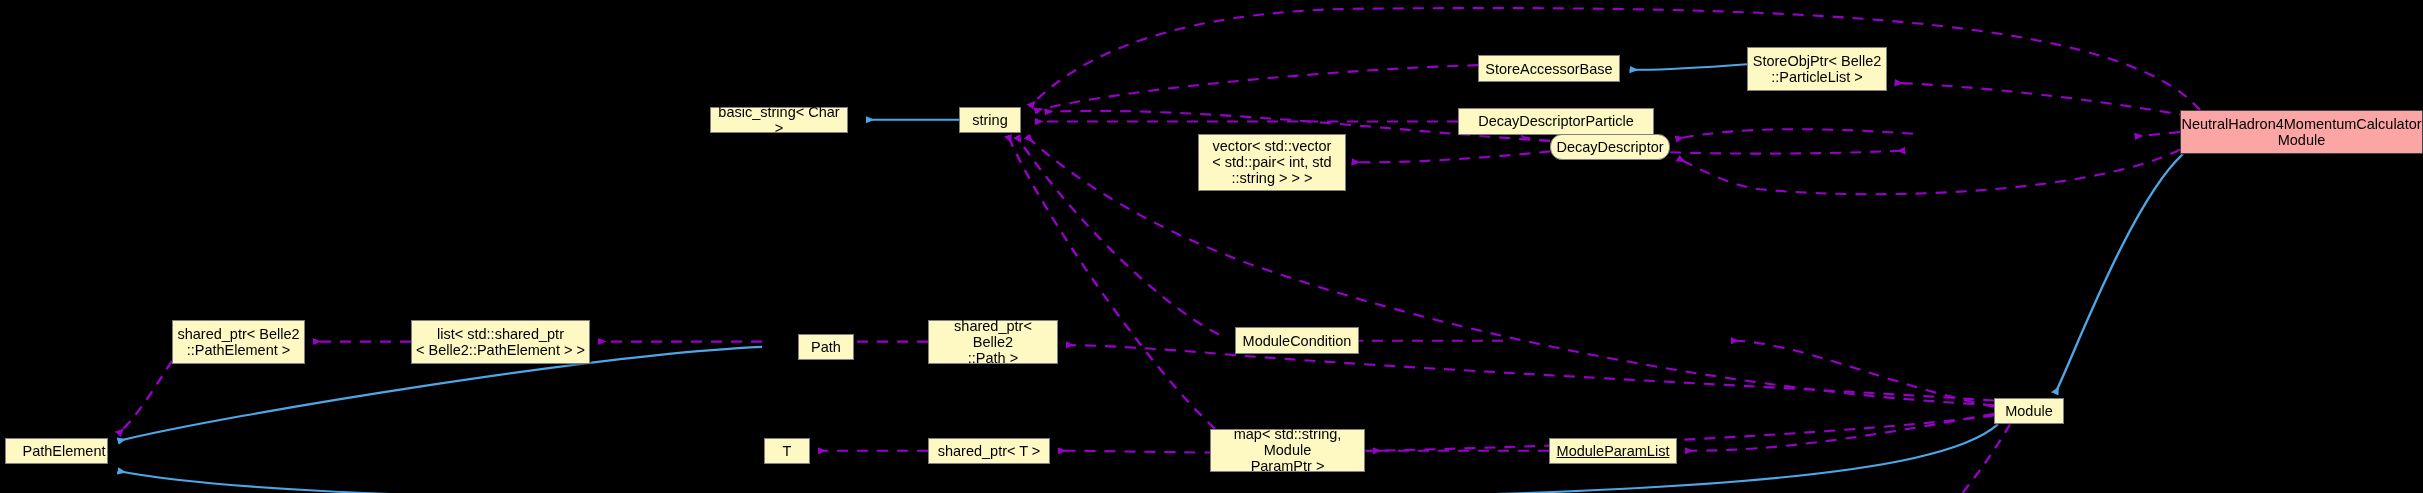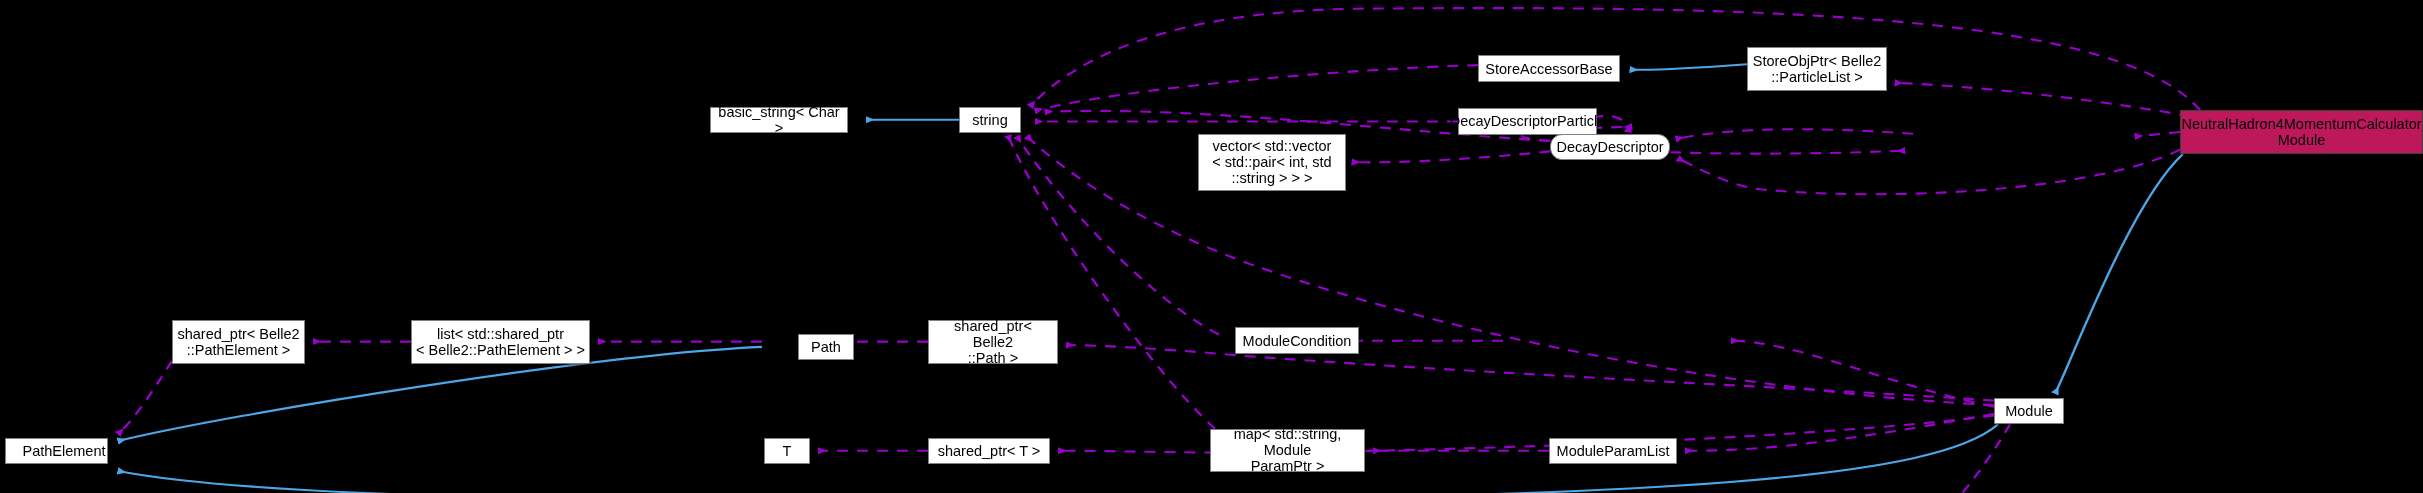--- a/index.html
+++ b/index.html
@@ -18,36 +18,36 @@
   #edges {
     position: absolute;
     left: 0;
     top: 0;
     width: 2423px;
     height: 493px;
   }
   .node {
     position: absolute;
     box-sizing: border-box;
-    background: #ffffff;
+    background: #fef9c3;
     border: 1px solid #808080;
     color: #000000;
     font-size: 14.5px;
     line-height: 16px;
     display: flex;
     align-items: center;
     justify-content: center;
     text-align: center;
     white-space: pre-line;
     box-shadow: 1.5px 1.5px 0 rgba(0,0,0,0.35);
     z-index: 5;
     padding: 0 4px;
   }
   .node.highlight {
-    background: #be185d;
+    background: #fca5a5;
     border: 1px solid #404040;
   }
 </style>
 </head>
 <body>
 
 <div id="diagram" style="background: rgb(0, 0, 0);">
 
   <svg id="edges" viewBox="0 0 2423 560" xmlns="http://www.w3.org/2000/svg" preserveAspectRatio="none" width="2423" height="493">
     <defs>
@@ -98,36 +98,36 @@
       <path d="M 1994,470 C 1900,490 1800,508 1730,511 C 1710,512 1695,512 1685,512" stroke="#9900cc"></path>
       <path d="M 2010,482 C 1960,580 1860,700 1760,735 C 1720,748 1690,750 1667,750" stroke="#9900cc"></path>
     </g>
   </svg>
 
   <div class="node" style="left: 710px; top: 106.523px; width: 138px; height: 26.4107px;">basic_string&lt; Char &gt;</div>
   <div class="node" style="left: 959px; top: 106.523px; width: 62px; height: 26.4107px;">string</div>
   <div class="node" style="left: 1478px; top: 55.4625px; width: 142px; height: 26.4107px;">StoreAccessorBase</div>
   <div class="node" style="left: 1747px; top: 46.6589px; width: 140px; height: 44.0179px;">StoreObjPtr&lt; Belle2
 ::ParticleList &gt;</div>
-  <div class="node" style="left: 1458px; top: 108.284px; width: 139px; height: 26.4107px;">DecayDescriptorParticle</div>
+  <div class="node" style="left: 1458px; top: 108.284px; width: 196px; height: 26.4107px;">DecayDescriptorParticle</div>
   <div class="node" style="left: 1550px; top: 133.814px; width: 120px; height: 26.4107px; border-radius: 12px;">DecayDescriptor</div>
   <div class="node" style="left: 1198px; top: 133.814px; width: 148px; height: 57.2232px;">vector&lt; std::vector
 &lt; std::pair&lt; int, std
 ::string &gt; &gt; &gt;</div>
   <div class="node highlight" style="left: 2180px; top: 110.045px; width: 243px; height: 44.0179px;">NeutralHadron4MomentumCalculator
 Module</div>
   <div class="node" style="left: 172px; top: 320.45px; width: 133px; height: 43.1375px;">shared_ptr&lt; Belle2
 ::PathElement &gt;</div>
   <div class="node" style="left: 411px; top: 320.45px; width: 179px; height: 43.1375px;">list&lt; std::shared_ptr
 &lt; Belle2::PathElement &gt; &gt;</div>
   <div class="node" style="left: 762px; top: 333.655px; width: 56px; height: 26.4107px; margin-left: 36px;">Path</div>
   <div class="node" style="left: 928px; top: 320.45px; width: 130px; height: 43.1375px;">shared_ptr&lt; Belle2
 ::Path &gt;</div>
   <div class="node" style="left: 5px; top: 437.537px; width: 103px; height: 26.4107px; padding-left: 19px;">PathElement</div>
   <div class="node" style="left: 764px; top: 437.537px; width: 46px; height: 26.4107px;">T</div>
   <div class="node" style="left: 928px; top: 437.537px; width: 122px; height: 26.4107px;">shared_ptr&lt; T &gt;</div>
   <div class="node" style="left: 1219px; top: 327.493px; width: 124px; height: 26.4107px; margin-left: 16px;">ModuleCondition</div>
   <div class="node" style="left: 1210px; top: 428.734px; width: 155px; height: 43.1375px;">map&lt; std::string, Module
 ParamPtr &gt;</div>
-  <div class="node" style="left: 1549px; top: 437.537px; width: 128px; height: 26.4107px;">ModuleParamList</div>
+  <div class="node" style="left: 1549px; top: 437.537px; width: 128px; height: 26.4107px; text-decoration: underline;">ModuleParamList</div>
   <div class="node" style="left: 1994px; top: 397.921px; width: 70px; height: 26.4107px;">Module</div>
 
 </div>
 
 </body></html>

